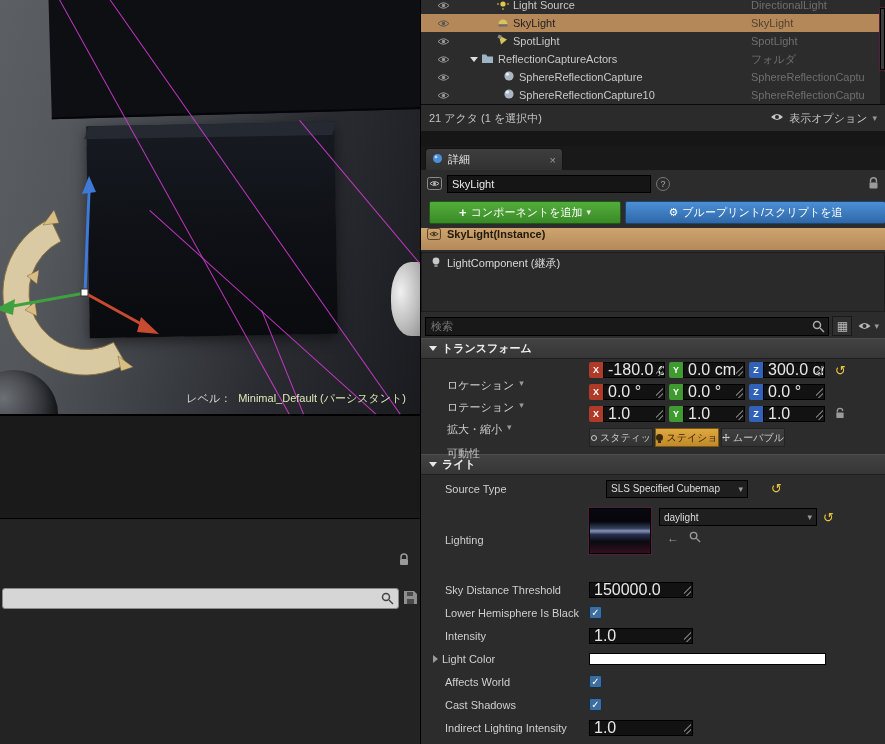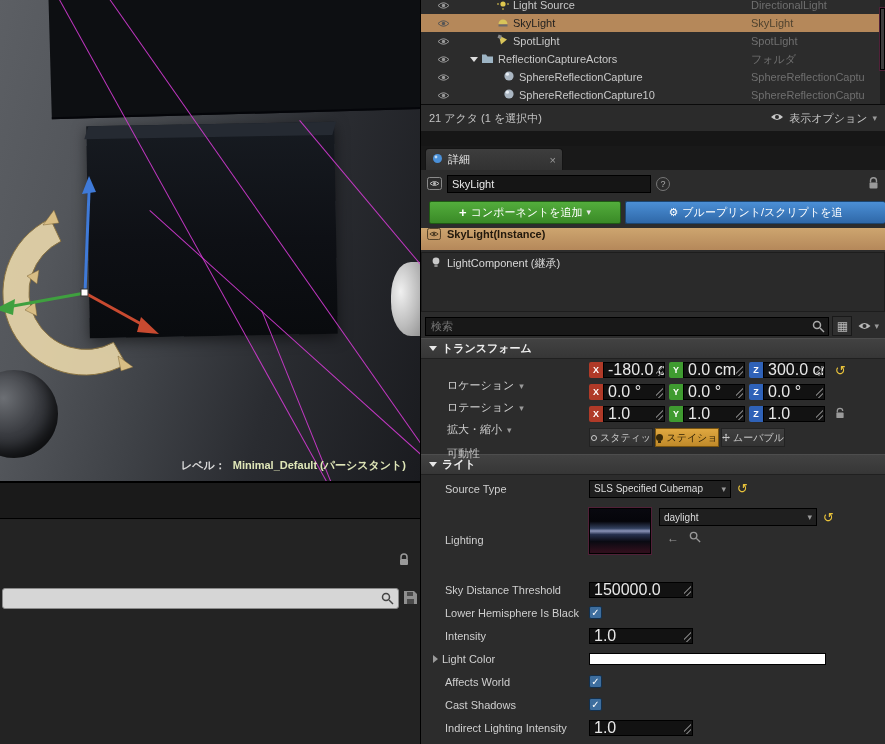--- a/index.html
+++ b/index.html
@@ -2,22 +2,22 @@
 <html><head>
 <meta charset="utf-8">
 <style>
   html,body{margin:0;padding:0;width:885px;height:744px;overflow:hidden;background:#1a1a1a;
     font-family:"Liberation Sans","DejaVu Sans",sans-serif;color:#ccc;font-size:11px;}
   *{box-sizing:border-box;}
   
   .left-col{position:absolute;left:0;top:0;width:420px;height:744px;}
   .right-col{position:absolute;left:420px;top:0;width:465px;height:744px;background:#2c2c2c;border-left:1px solid #000;}
   
-  .viewport{position:absolute;left:0;top:0;width:420px;height:483px;overflow:hidden;border-bottom:2px solid #000;
-    background:linear-gradient(105deg,#5c5f64 0%,#53565b 22%,#3f4247 45%,#2a2c31 68%,#1a1b1f 100%);font-weight:bold;}
+  .viewport{position:absolute;left:0;top:0;width:420px;height:416px;overflow:hidden;border-bottom:2px solid #000;
+    background:linear-gradient(105deg,#5c5f64 0%,#53565b 22%,#3f4247 45%,#2a2c31 68%,#1a1b1f 100%);}
   .slab-top{position:absolute;left:50px;top:-14px;width:380px;height:128px;background:#0d0f12;transform:rotate(-1.6deg);border-bottom:2px solid #05060a;}
   .box-main{position:absolute;left:88px;top:124px;width:248px;height:212px;transform:rotate(-1deg);
     background:linear-gradient(180deg,#171b21 0%,#0e1015 55%,#090b0e 100%);box-shadow:0 4px 14px rgba(0,0,0,.5);}
   .box-main::before{content:"";position:absolute;left:0;top:0;width:100%;height:13px;background:#252a32;transform:skewX(-18deg);}
   .white-blob{position:absolute;left:391px;top:262px;width:32px;height:74px;border-radius:20px 0 0 20px/34px 0 0 34px;
     background:radial-gradient(ellipse at 30% 40%,#f0f0f0,#bdbdbd 55%,#8e8e8e);}
   .sphere{position:absolute;left:-30px;top:370px;width:88px;height:88px;border-radius:50%;
     background:radial-gradient(circle at 38% 32%,#6c6f74,#3a3c41 45%,#232529 75%,#16171a);box-shadow:inset -6px -8px 14px rgba(0,0,0,.6);}
   .mline{position:absolute;height:1px;background:#d23ad2;opacity:.9;transform-origin:0 0;}
   .gizmo-svg{position:absolute;left:-25px;top:168px;}
@@ -71,21 +71,21 @@
   .d-search::placeholder{color:#787878;}
   .search-wrap{flex:1;position:relative;display:flex;}
   .search-wrap .mag{position:absolute;right:4px;top:3px;}
   .sq-btn{width:20px;height:20px;background:#2f2f2f;border:1px solid #191919;color:#b8b8b8;display:flex;align-items:center;justify-content:center;font-size:12px;}
   .eye-dd{display:flex;align-items:center;gap:2px;padding:0 2px;}
   .sec-header{height:21px;background:linear-gradient(#424242,#363636);border-top:1px solid #4d4d4d;border-bottom:1px solid #202020;
     display:flex;align-items:center;gap:5px;padding:0 8px;color:#efefef;font-weight:bold;}
   .sec-header .tri{width:0;height:0;border-left:4px solid transparent;border-right:4px solid transparent;border-top:5px solid #e8e8e8;}
   .sec-header.mt{margin-top:4px;}
   .t-row{height:22px;display:flex;align-items:center;}
-  .t-label{flex:0 0 168px;padding-left:26px;color:#cfcfcf;display:flex;align-items:center;gap:5px;margin-top:31px;}
+  .t-label{flex:0 0 168px;padding-left:26px;color:#cfcfcf;display:flex;gap:5px;margin-top:31px;}
   .vals{display:flex;align-items:center;gap:4px;}
   .axis{display:flex;align-items:center;}
   .axis .badge{width:14px;height:16px;font-size:9px;font-weight:bold;color:#fff;display:flex;align-items:center;justify-content:center;border-radius:2px 0 0 2px;}
   .badge.x{background:#b03a28;}
   .badge.y{background:#3f9b30;}
   .badge.z{background:#2f62b8;}
   .nfield{width:62px;height:16px;background:#121212;border:1px solid #000;color:#e8e8e8;font-size:16px;line-height:14px;padding:0 9px 0 4px;position:relative;white-space:nowrap;overflow:hidden;}
   .nfield::after{content:"";position:absolute;right:1px;top:2px;width:7px;height:11px;
     background:linear-gradient(135deg,transparent 42%,#676767 42%,#676767 54%,transparent 54%,transparent 70%,#676767 70%,#676767 82%,transparent 82%);}
   .nfield.wide{width:104px;}
@@ -502,21 +502,21 @@
         <span>ムーバブル</span>
       </span>
     </span>
   </div>
 
   <div class="sec-header mt">
     <span class="tri"></span>
     <span>ライト</span>
   </div>
 
-  <div class="l-row" style="height:27px;">
+  <div class="l-row" style="height:27px;gap:17px;">
     <span class="l-label">
         <span>Source Type</span>
       </span>
     <span class="combo st">
       <span class="cv">SLS Specified Cubemap</span>
       <span class="caret gray">▾</span>
     </span>
     <span class="reset">↺</span>
   </div>
 

